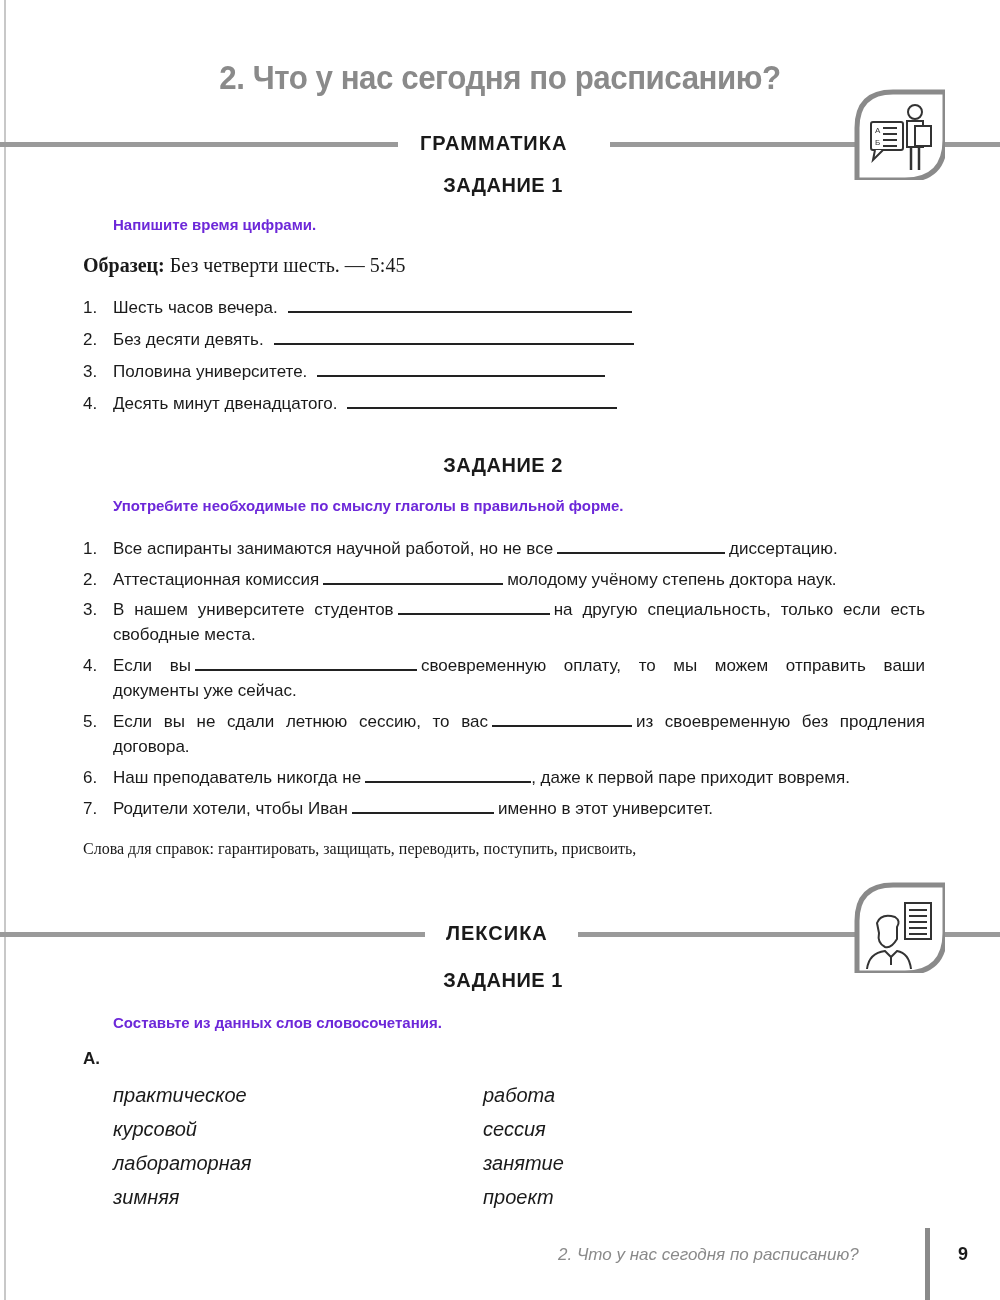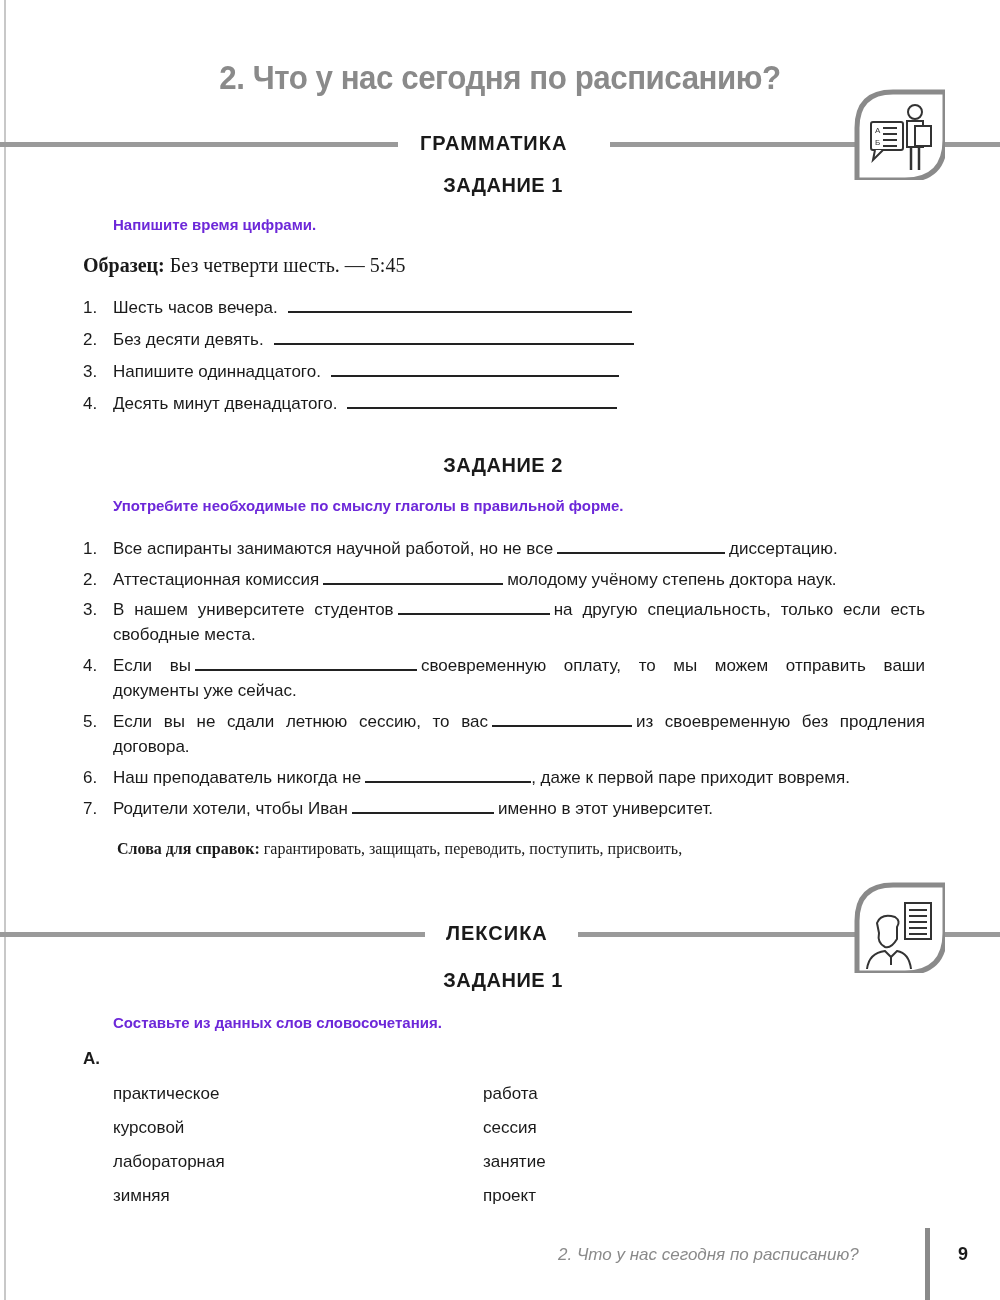--- a/index.html
+++ b/index.html
@@ -21,25 +21,25 @@
   .t1-row { position:absolute; left:83px; font-size:17px; display:flex; align-items:baseline; white-space:nowrap; }
   .num { display:inline-block; width:30px; }
   .blank { display:inline-block; border-bottom:2px solid #222; height:1px; }
 
   .t2-row { position:absolute; left:83px; width:842px; font-size:17px; line-height:25px; }
   .t2-row .num { position:absolute; left:0; top:0; }
   .t2-row .txt { margin-left:30px; display:block; text-align:justify; }
   .t2-row .blank { display:inline-block; vertical-align:baseline; height:0; margin:0 4px; }
 
   .ref { position:absolute; left:83px; top:836px; font-size:16px; line-height:25px; }
-  .ref .lbl { font-weight:bold;margin-left:34px; }
+  .ref .lbl { font-weight:normal; }
   .ref .cont { display:block; padding-left:186px; }
 
   .aletter { position:absolute; left:83px; top:1049px; font-size:17px; font-weight:bold; }
-  .col-word { position:absolute; font-size:17px; }
+  .col-word { position:absolute; font-size:20px;font-style:italic; }
 
   .footer-text { position:absolute; left:558px; top:1245px; font-size:17px; font-style:italic; color:#8a8a8a; }
   .footer-bar { position:absolute; left:925px; top:1228px; width:5px; height:72px; background:#8a8a8a; }
   .page-num { position:absolute; left:958px; top:1244px; font-size:18px; font-weight:bold; color:#1a1a1a; }
 </style>
 </head>
 <body>
 
 <div class="left-edge"></div>
 
@@ -80,21 +80,21 @@
   <span>Шесть часов вечера.</span>
   <span class="blank" style="width:344px;margin-left:10px;"></span>
 </div>
 <div class="t1-row" style="top:330px;">
   <span class="num">2.</span>
   <span>Без десяти девять.</span>
   <span class="blank" style="width:360px;margin-left:10px;"></span>
 </div>
 <div class="t1-row" style="top:362px;">
   <span class="num">3.</span>
-  <span>Напишите одиннадцатого.</span>
+  <span>Половина университете.</span>
   <span class="blank" style="width:288px;margin-left:10px;"></span>
 </div>
 <div class="t1-row" style="top:394px;">
   <span class="num">4.</span>
   <span>Десять минут двенадцатого.</span>
   <span class="blank" style="width:270px;margin-left:10px;"></span>
 </div>
 
 <div class="task-title" style="top:454px;">ЗАДАНИЕ 2</div>
 <div class="instr" style="top:497px;">Употребите необходимые по смыслу глаголы в правильной форме.</div>

